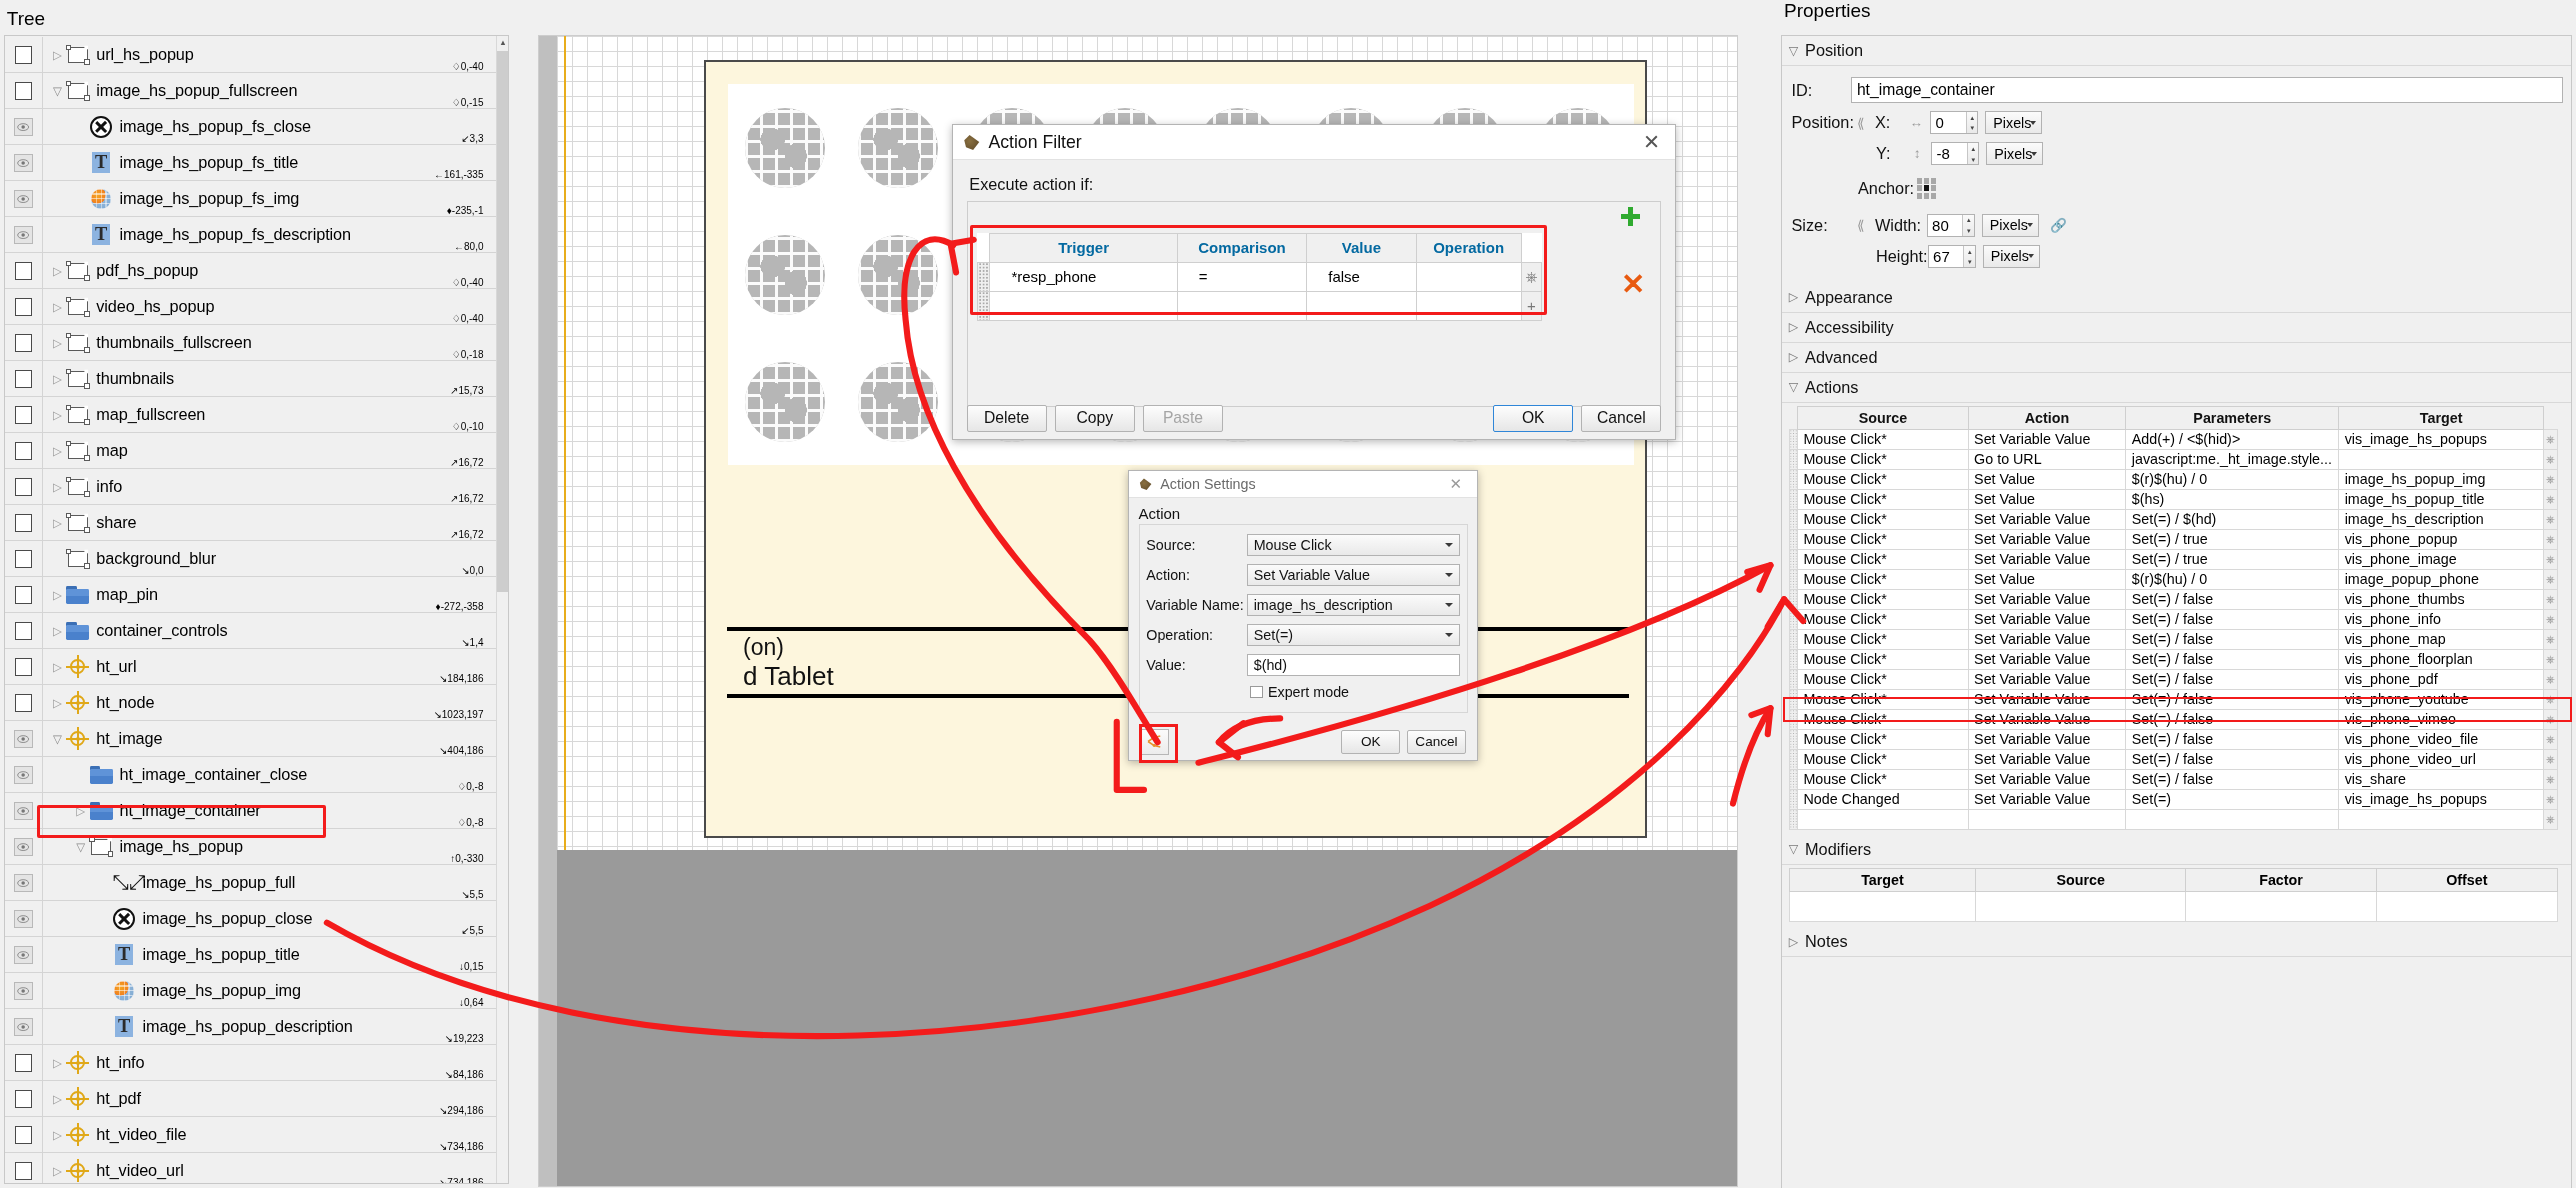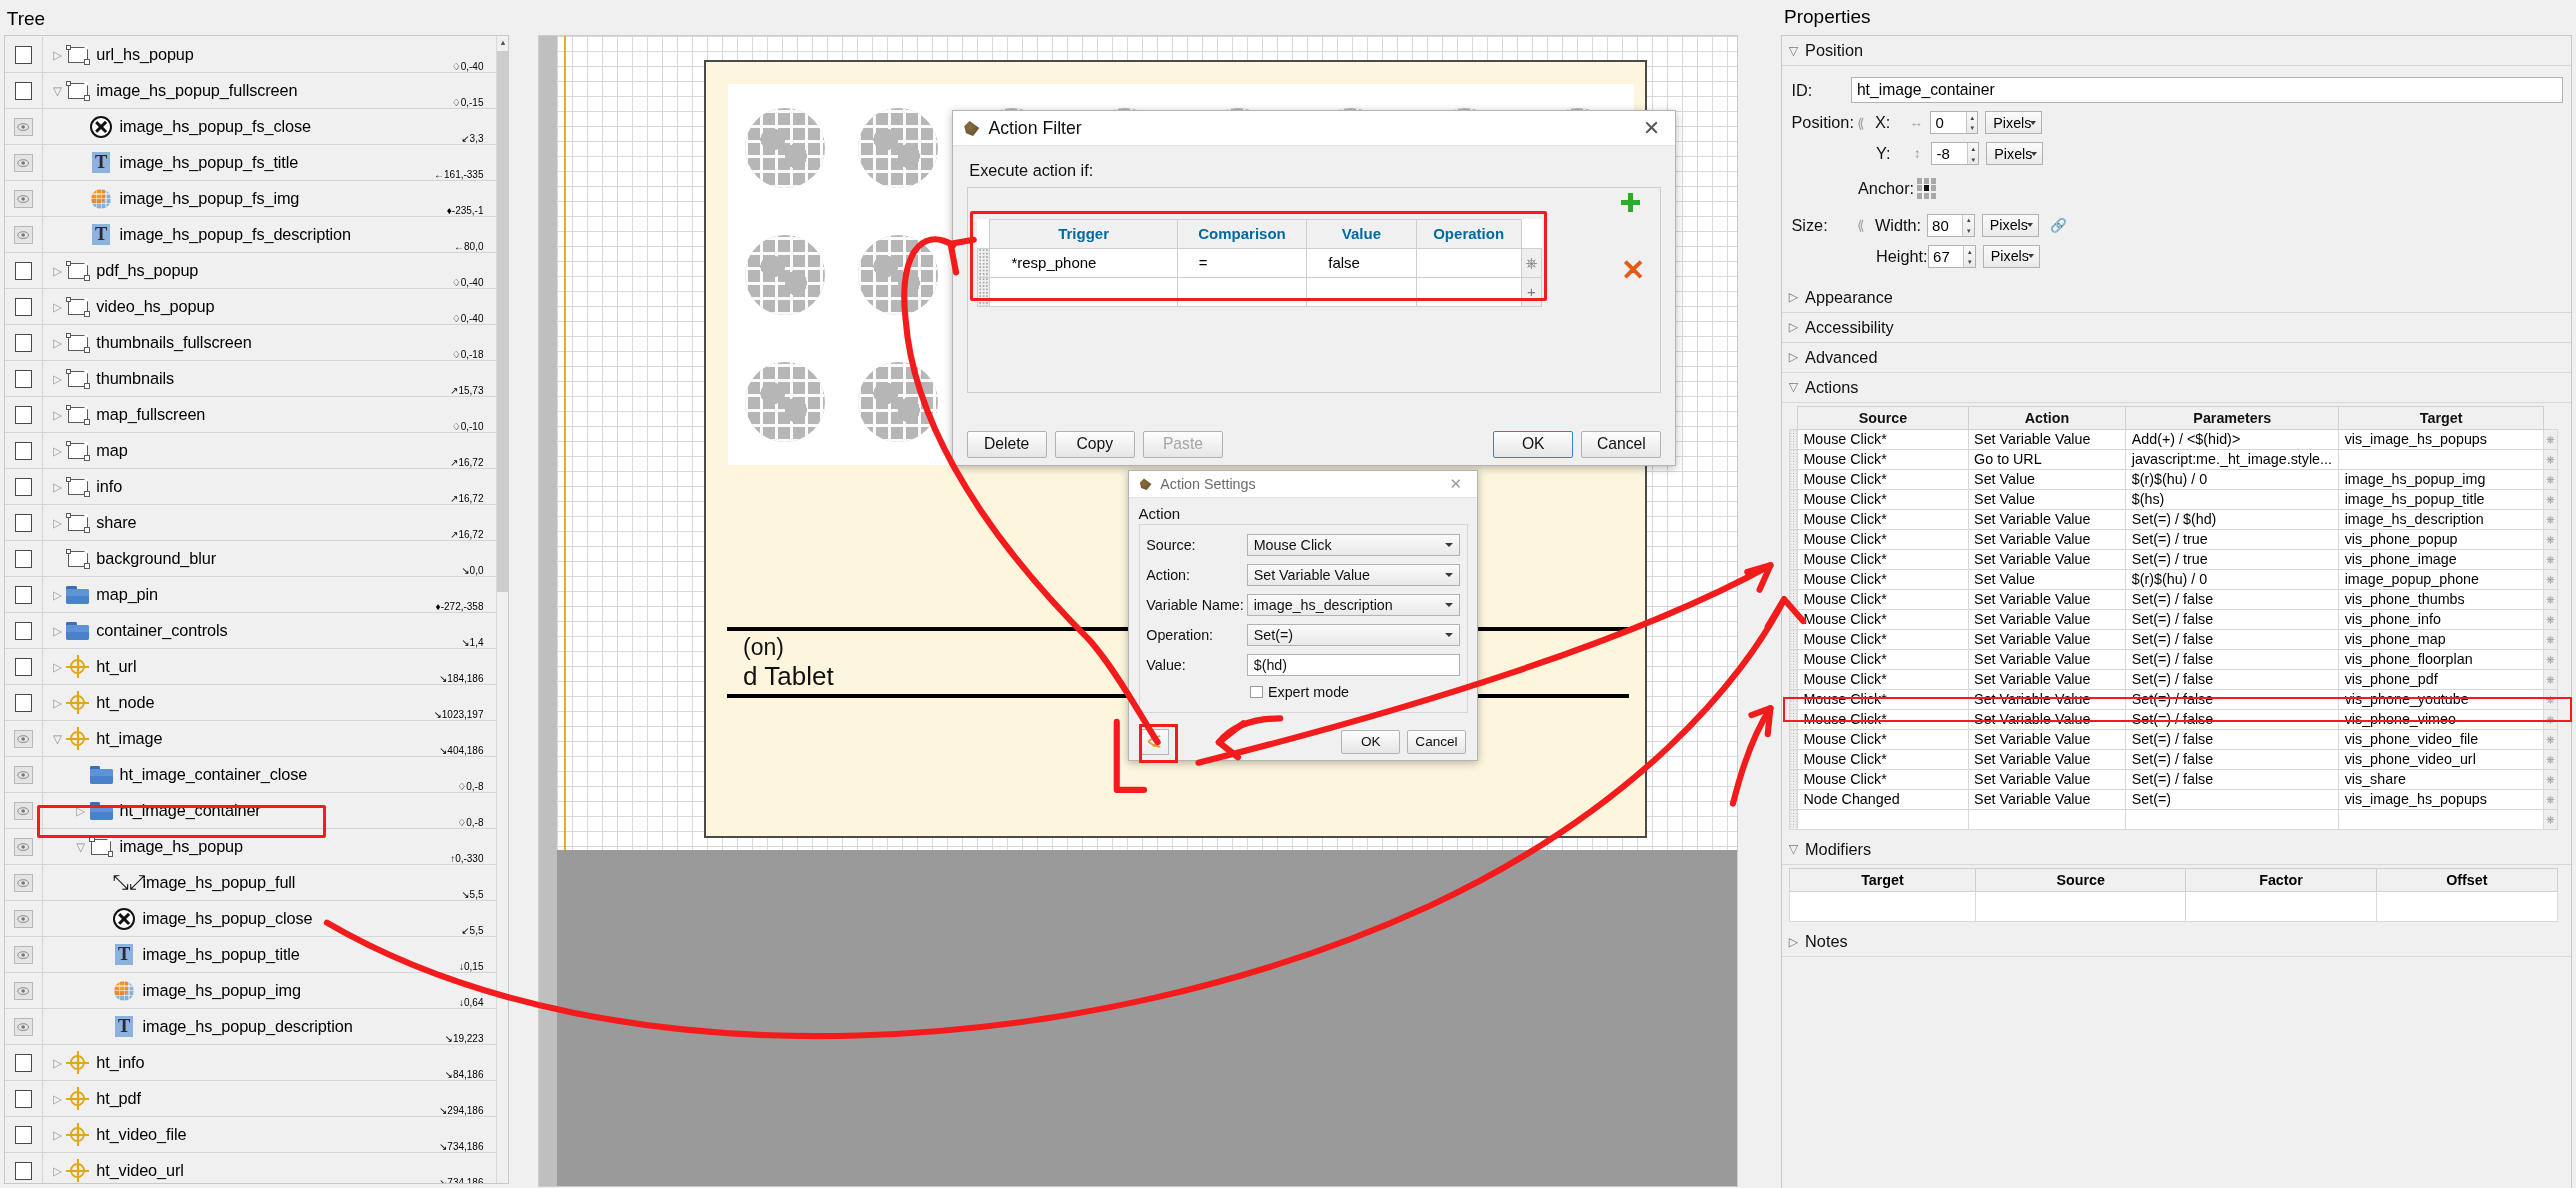--- a/index.html
+++ b/index.html
@@ -293,22 +293,22 @@
   .text-band .l2 { font-size: 26px; }
   .grey-bottom {
     position: absolute;
     left: 17.7px; top: 814px; right: 0; bottom: 0;
     background: #9a9a9a;
   }
 
   
   #action-filter {
     position: absolute;
-    left: 952px; top: 110px;
-    width: 724px; height: 356px;
+    left: 952px; top: 124px;
+    width: 724px; height: 316px;
     background: #f0f0f0;
     border: 0.7px solid #b4b4b4;
     box-shadow: 0 2px 8.2px rgba(0,0,0,.28);
     z-index: 30;
   }
   .dlg-titlebar {
     height: 35px; background: #ffffff;
     display: flex; align-items: center;
     padding: 0 9.5px;
     border-bottom: 0.7px solid #e2e2e2;
@@ -583,21 +583,21 @@
   
   #ink { position: absolute; left: 0; top: 0; width: 2576px; height: 1189px; z-index: 45; pointer-events: none; }
 </style>
 </head>
 <body>
 
 <div id="app">
 
   <div class="panel-title" style="left:6.8px; top:8.2px;">Tree</div>
   <div class="panel-title" style="left:538px; top:8.2px;">Canvas</div>
-  <div class="panel-title" style="left:1784px; top:6px;">Properties</div>
+  <div class="panel-title" style="left:1784px; top:0;">Properties</div>
 
   <div id="tree-panel">
     <div class="tree-rows" id="tree-rows">
         <div class="tree-row">
           <span class="vis-cell">
             <span class="chk-box"></span>
           </span>
           <span style="display:flex;align-items:center;flex:1;padding-left:6.8px;">
             <span class="expander">▷</span>
             <span class="node-icon">

